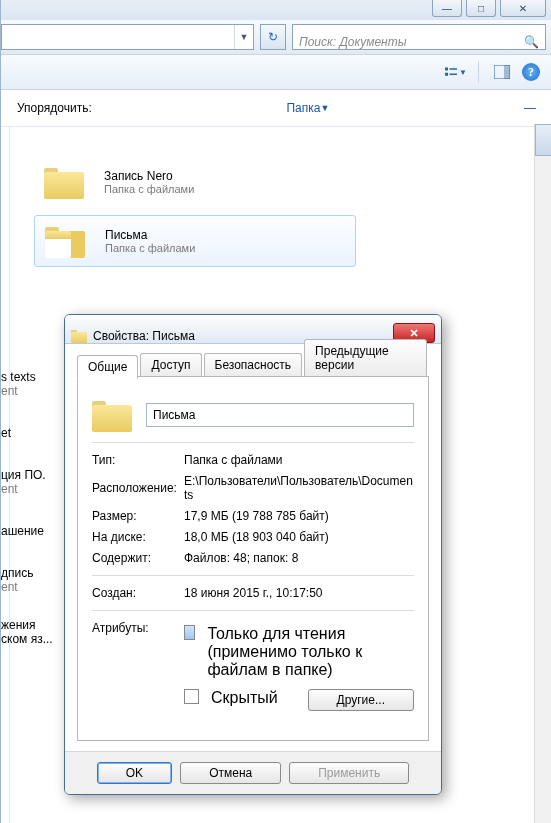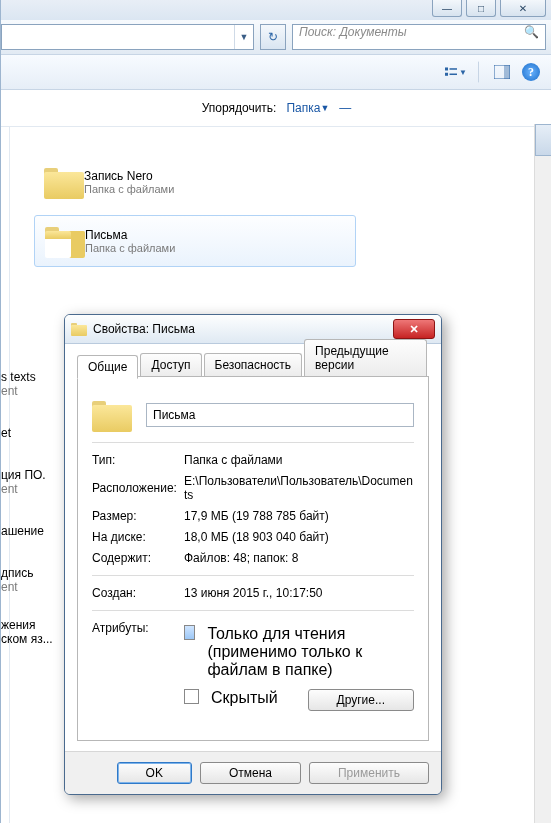--- a/index.html
+++ b/index.html
@@ -4,45 +4,45 @@
 <style>
 html,body{margin:0;padding:0;font-family:"Segoe UI",Tahoma,sans-serif;font-size:12px;color:#000;background:#fff}
 .window{width:551px;height:823px;position:relative;overflow:hidden;border-left:1px solid #9db5cf}
 .titlebar{height:20px;background:linear-gradient(#e8eef6,#dbe6f2);display:flex;justify-content:flex-end;align-items:flex-start;gap:4px;padding-right:6px}
 .tbtn{width:28px;height:16px;border:1px solid #8aa3be;border-top:none;border-radius:0 0 3px 3px;background:linear-gradient(#f3f7fb,#d7e3ef);display:flex;align-items:center;justify-content:center;font-size:10px;color:#2b4866}
 .close{width:44px}
 .navrow{height:34px;background:linear-gradient(#f7fafd,#e1eaf3);display:flex;align-items:center;border-bottom:1px solid #c7d5e5}
 .addr{flex:0 0 251px;height:24px;margin:0 6px 0 0;border:1px solid #8aa3be;background:#fff;display:flex;align-items:center;justify-content:flex-end}
 .addr .drop{width:18px;border-left:1px solid #cfdae7;height:100%;display:flex;align-items:center;justify-content:center;color:#3a5d86;font-size:9px}
 .refresh{width:24px;height:24px;border:1px solid #8aa3be;background:linear-gradient(#f4f8fc,#d9e5f1);display:flex;align-items:center;justify-content:center;color:#2b65a6;font-size:12px}
-.search{flex:1;height:24px;margin:0 6px;border:1px solid #8aa3be;background:#fff;display:flex;align-items:flex-start;padding:0 6px;color:#8a8a8a;font-style:italic}
+.search{flex:1;height:24px;margin:0 6px;border:1px solid #8aa3be;background:#fff;display:flex;align-items:flex-end;padding:0 6px;color:#8a8a8a;font-style:italic}
 .search .mag{margin-left:auto;color:#2b65a6;font-style:normal}
 .toolbar{height:34px;background:linear-gradient(#f7fbff,#e6eef7);border-bottom:1px solid #c7d5e5;display:flex;align-items:center;justify-content:flex-end;gap:8px;padding:0 12px}
 .tico{width:22px;height:22px;display:flex;align-items:center;justify-content:center;color:#2b65a6;border:1px solid transparent;border-radius:2px}
 .tico.sep{border-left:1px solid #c7d5e5;width:0;height:20px;margin:0 2px}
 .help{width:18px;height:18px;border-radius:50%;background:radial-gradient(#6ab4ff,#1a6cc8);color:#fff;display:flex;align-items:center;justify-content:center;font-weight:bold;font-size:12px;font-family:Georgia,serif}
-.subbar{height:36px;display:flex;align-items:center;justify-content:center;gap:10px;padding:0 16px;color:#1a57a5;background:#fff;border-bottom:1px solid #e2e9f1}
+.subbar{height:36px;display:flex;align-items:center;justify-content:space-between;gap:10px;padding:0 16px;color:#1a57a5;background:#fff;border-bottom:1px solid #e2e9f1}
 .subbar .mlink{display:flex;align-items:center;}
 .content{position:relative;display:flex;height:calc(100% - 20px - 34px - 34px - 36px)}
 .sidebar{width:8px;border-right:1px solid #e2e9f1}
 .main{flex:1;padding:30px 16px 0 24px;position:relative}
-.item{display:flex;align-items:center;gap:0;padding:8px 10px;border-radius:3px;width:300px;margin-bottom:8px}
+.item{display:flex;align-items:center;gap:20px;padding:8px 10px;border-radius:3px;width:300px;margin-bottom:8px}
 .item.sel{background:linear-gradient(#fdfeff,#eaf3fd);border:1px solid #b1d3f6}
 .folder{width:40px;height:34px;position:relative}
 .folder::before{content:"";position:absolute;left:0;top:3px;width:14px;height:6px;background:#e8cf7a;border-radius:2px 2px 0 0}
 .folder::after{content:"";position:absolute;left:0;top:7px;width:40px;height:27px;background:linear-gradient(#fbe79a,#e9cb62);border-radius:2px}
 .folder.doc::after{background:linear-gradient(#fbe79a 0,#e9cb62 30%,#fff 30%,#fff 100%);box-shadow:inset -14px 0 0 #e9cb62}
 .iname{font-size:12px;color:#000}
 .itype{font-size:11px;color:#7a7a7a}
 .scrollbar{position:absolute;right:0;top:124px;width:17px;bottom:0;background:#f0f0f0;border-left:1px solid #dcdcdc}
 .scrollbar .thumb{position:absolute;top:0;left:0;right:0;height:30px;background:linear-gradient(#e6eef7,#c9d8e9);border:1px solid #9db5cf}
 
 
 .dialog{position:absolute;left:63px;top:314px;width:376px;background:#fff;border:1px solid #4a6a8e;border-radius:6px;box-shadow:4px 4px 14px rgba(0,0,0,.35);overflow:hidden}
-.dtitle{height:28px;background:linear-gradient(#fdfefe,#dfe9f3);display:flex;align-items:center;padding:0 6px;border-bottom:1px solid #b9cadd}
+.dtitle{height:28px;background:linear-gradient(#fdfefe,#dfe9f3);display:flex;align-items:flex-end;padding:0 6px;border-bottom:1px solid #b9cadd}
 .dtitle .dfold{width:16px;height:14px;margin-right:6px;position:relative}
 .dtitle .dfold::before{content:"";position:absolute;left:0;top:1px;width:6px;height:3px;background:#e8cf7a;border-radius:1px 1px 0 0}
 .dtitle .dfold::after{content:"";position:absolute;left:0;top:3px;width:16px;height:11px;background:linear-gradient(#fbe79a,#e9cb62);border-radius:1px}
 .dclose{margin-left:auto;width:40px;height:18px;border-radius:3px;background:linear-gradient(#e77,#c62323);border:1px solid #8c1414;display:flex;align-items:center;justify-content:center;color:#fff;font-weight:bold;font-size:11px}
 .dbody{padding:8px 12px 10px 12px;background:#fff}
 .tabs{display:flex;align-items:flex-end;border-bottom:1px solid #b7b7b7;height:24px}
 .tab{padding:4px 10px;border:1px solid #b7b7b7;border-bottom:none;background:linear-gradient(#fdfdfd,#ececec);margin-right:2px;border-radius:3px 3px 0 0;font-size:12px;position:relative}
 .tab.active{background:#fff;border-bottom:1px solid #fff;top:3px}
 .panel{border:1px solid #b7b7b7;border-top:none;padding:14px 14px 18px 14px}
 .row{display:flex;align-items:center;margin:7px 0;font-size:12px}
@@ -53,21 +53,21 @@
 .bigfold::before{content:"";position:absolute;left:0;top:3px;width:14px;height:6px;background:#e8cf7a;border-radius:2px 2px 0 0}
 .bigfold::after{content:"";position:absolute;left:0;top:7px;width:40px;height:27px;background:linear-gradient(#fbe79a,#e9cb62);border-radius:2px}
 .nameinput{flex:1;height:22px;border:1px solid #aab6c4;padding:0 6px;font-size:12px}
 .chk{width:13px;height:13px;border:1px solid #888;margin-right:6px;display:inline-flex;align-items:center;justify-content:center;background:#fff}
 .chk.filled{background:linear-gradient(#cfe5ff,#9cc7f6)}
 .attr{display:flex;align-items:flex-start;gap:6px;margin:4px 0}
 .attr .txt{font-size:16px}
 .btn{height:22px;padding:0 28px;border:1px solid #8a8a8a;border-radius:3px;background:linear-gradient(#fdfdfd,#e6e6e6);font-size:12px}
 .btn.def{border:1px solid #2f79c8;box-shadow:0 0 0 1px #7db3ea inset}
 .btn:disabled{color:#9a9a9a}
-.dfooter{background:#f0f0f0;border-top:1px solid #d7d7d7;padding:10px 12px;display:flex;justify-content:flex-end;gap:8px}
+.dfooter{background:#f0f0f0;border-top:1px solid #d7d7d7;padding:10px 12px;display:flex;justify-content:center;gap:8px}
 .val.long{word-break:break-all}
 </style>
 </head>
 <body>
 
 <div class="window">
 
   <div class="titlebar">
     <div class="tbtn">—</div>
     <div class="tbtn">□</div>
@@ -194,21 +194,21 @@
             <div class="val">18,0 МБ (18 903 040 байт)</div>
           </div>
         <div class="row">
             <div class="lab">Содержит:</div>
             <div class="val">Файлов: 48; папок: 8</div>
           </div>
 
         <hr class="hr">
         <div class="row">
             <div class="lab">Создан:</div>
-            <div class="val">13 июня 2015 г., 10:17:50</div>
+            <div class="val">18 июня 2015 г., 10:17:50</div>
           </div>
         <hr class="hr">
 
         <div class="row" style="align-items:flex-start">
           <div class="lab">Атрибуты:</div>
           <div class="val">
             <div class="attr">
               <span class="chk filled"></span>
               <span class="txt">
                 <span>Только для чтения</span><br>

